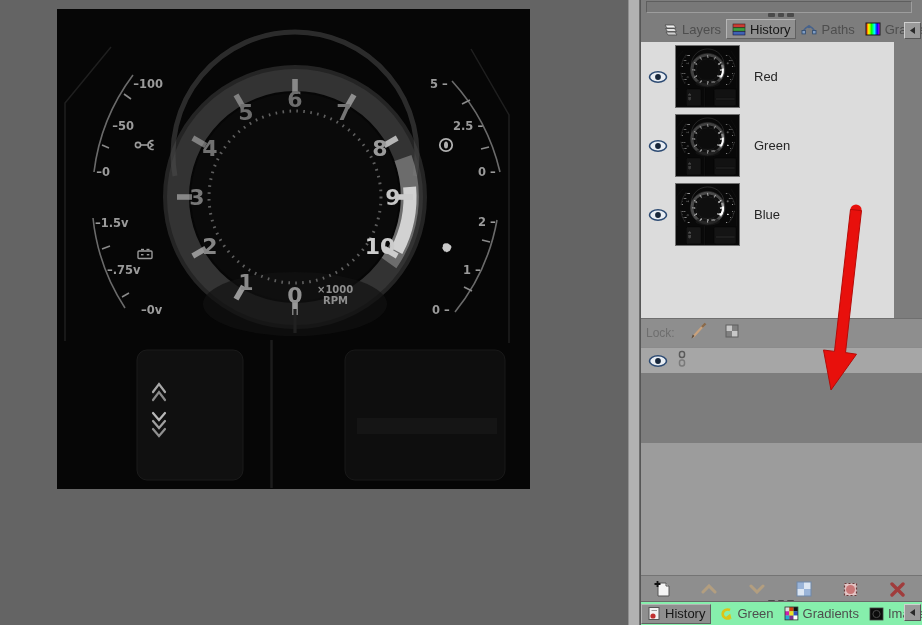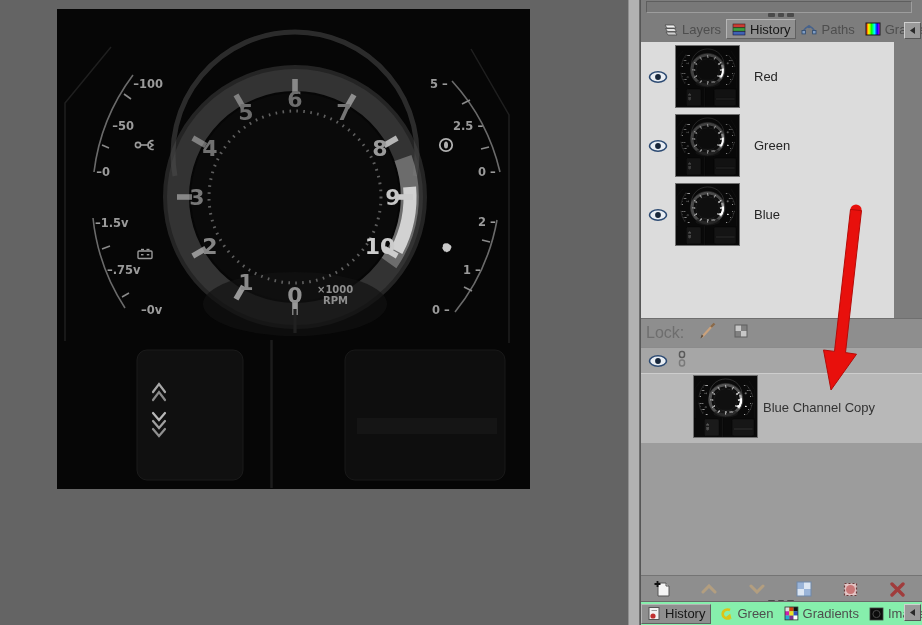--- a/index.html
+++ b/index.html
@@ -35,21 +35,21 @@
   .channel-list{position:absolute;left:641px;top:42px;width:253px;height:276px;background:#dcdcdc;}
   .chan-row{position:absolute;left:0;width:281px;height:69px;display:flex;align-items:center;}
   .eye-cell{width:34px;display:flex;justify-content:center;}
   .thumb{width:65px;height:63px;border:1px solid #6f6f6f;box-sizing:border-box;background:#050505;overflow:hidden;}
   .thumb svg{display:block;}
   .thumb.alpha{background:#ffffff;}
   .chan-label{margin-left:14px;font-size:13px;color:#262626;}
   
   .lock-bar{position:absolute;left:641px;top:318px;width:281px;height:29px;background:#8e8e8e;
             display:flex;align-items:center;border-top:1px solid #6f6f6f;box-sizing:border-box;}
-  .lock-label{margin-left:5px;font-size:16px;color:#6e6e6e;}
+  .lock-label{margin-left:5px;font-size:12px;color:#6e6e6e;}
   .lock-icon{margin-left:14px;}
   
   .sel-bar{position:absolute;left:641px;top:347px;width:281px;height:26px;background:#a6a6a6;
            display:flex;align-items:center;border-top:1px solid #8b8b8b;box-sizing:border-box;}
   
   .copy-row{position:absolute;left:641px;top:373px;width:281px;height:70px;background:#b8b8b8;
             border-top:1px solid #cdcdcd;box-sizing:border-box;}
   .copy-row .thumb{position:absolute;left:52px;top:1px;}
   .copy-label{position:absolute;left:122px;top:26px;font-size:13px;color:#333333;}
   .empty-area{position:absolute;left:641px;top:443px;width:281px;height:132px;background:#9c9c9c;}
@@ -339,28 +339,20 @@
         </svg>
     </span>
     <span>
       <svg width="14" height="18" viewBox="0 0 14 18">
         <rect x="4.5" y="1.5" width="5" height="6" rx="2.2" fill="none" stroke="#5a5a5a" stroke-width="1.5"></rect>
         <rect x="4.5" y="10" width="5" height="6" rx="2.2" fill="none" stroke="#7a7a7a" stroke-width="1.5"></rect>
       </svg>
     </span>
   </div>
 
-  <div class="copy-row">
-    <span class="thumb">
-      <svg width="63" height="61" viewBox="0 0 473 480" preserveAspectRatio="none" style="filter:brightness(1.6)">
-          <use href="#gauge-art"></use>
-        </svg>
-    </span>
-    <span class="copy-label">Blue Channel Copy</span>
-  </div>
   <div class="empty-area"></div>
 
   <div class="btnbar">
     <button class="icon-btn" style="left:9px">
       <svg width="17" height="19" viewBox="0 0 17 19">
         <path d="M4,3 h8 l3,3 v10 h-11 z" fill="#f4f4f4" stroke="#555" stroke-width="1"></path>
         <path d="M12,3 v3 h3" fill="#d0d0d0" stroke="#555" stroke-width="1"></path>
         <path d="M3.5,1 v6 M0.5,4 h6" stroke="#111" stroke-width="1.8"></path>
       </svg>
     </button>

